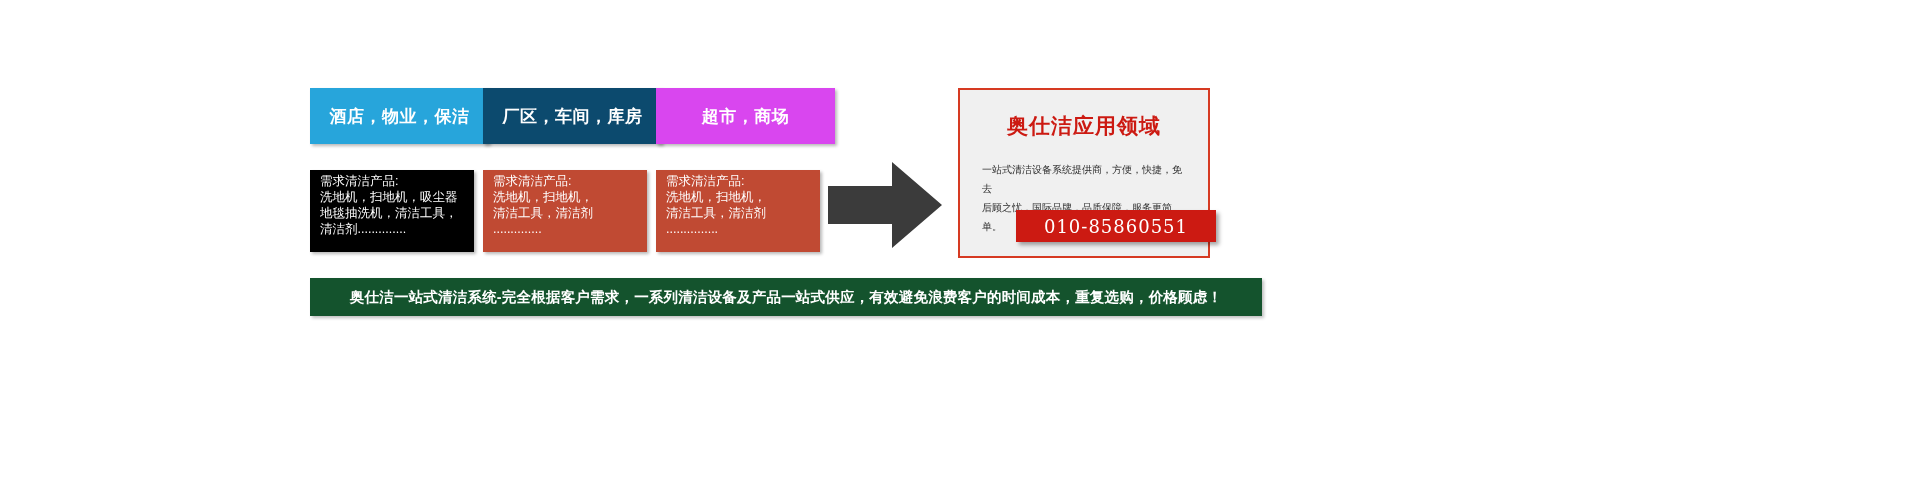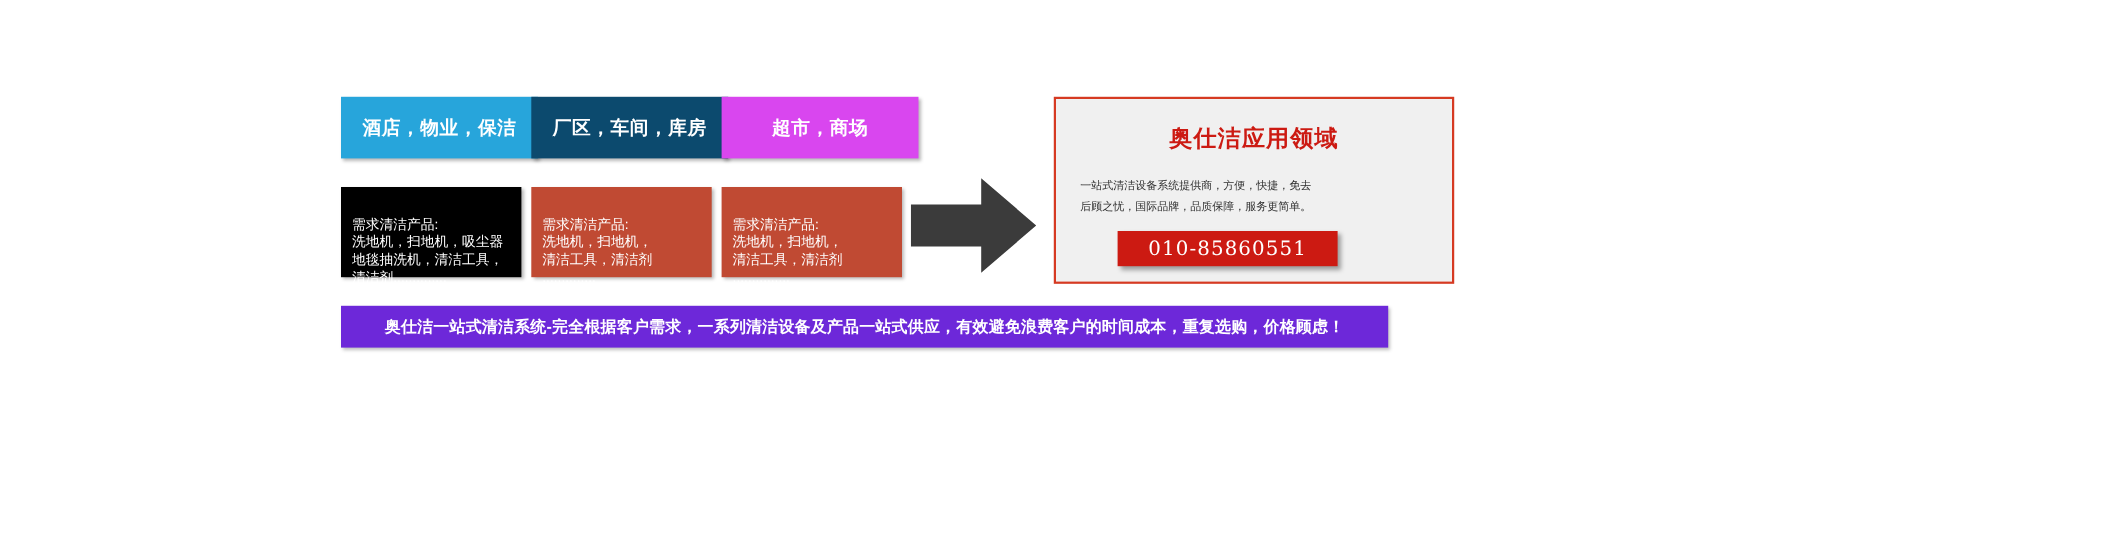--- a/index.html
+++ b/index.html
@@ -45,21 +45,21 @@
   }
   .cat-header.c1 { background: #27a5db; }
   .cat-header.c2 { background: #0c4a6e; font-family: Liberation Mono, monospace; }
   .cat-header.c3 { background: #d946ef; }
 
   .cat-body {
     position: absolute;
     top: 170px;
     width: 164px;
     height: 82px;
-    padding: 26px 10px 0 10px;
+    padding: 3px 10px 0 10px;
     box-sizing: border-box;
     color: #ffffff;
     font-size: 12.5px;
     line-height: 16px;
     box-shadow: 2px 2px 3px rgba(0,0,0,0.28);
     white-space: pre-line;
   }
   .cat-body.b1 { background: #000000; }
   .cat-body.b2 { background: #c04a33; }
   .cat-body.b3 { background: #c04a33; }
@@ -72,21 +72,21 @@
     width: 116px;
     height: 90px;
   }
   #arrow-wrap svg { display: block; }
 
   
   #right-panel {
     position: absolute;
     left: 958px;
     top: 88px;
-    width: 364px;
+    width: 252px;
     height: 170px;
     background: #f0f0f0;
     border: 2px solid #d63a22;
     box-sizing: border-box;
   }
   #panel-title {
     margin-top: 22px;
     text-align: center;
     color: #cc1a12;
     font-size: 21px;
@@ -119,21 +119,21 @@
     box-sizing: border-box;
   }
 
   
   #bottom-banner {
     position: absolute;
     left: 310px;
     top: 278px;
     width: 952px;
     height: 38px;
-    background: #6d28d9;
+    background: #14532d;
     color: #ffffff;
     display: flex;
     align-items: center;
     justify-content: center;
     font-size: 14.5px;
     font-weight: bold;
     letter-spacing: 0.2px;
     box-shadow: 2px 2px 3px rgba(0,0,0,0.25);
     box-sizing: border-box;
   }

